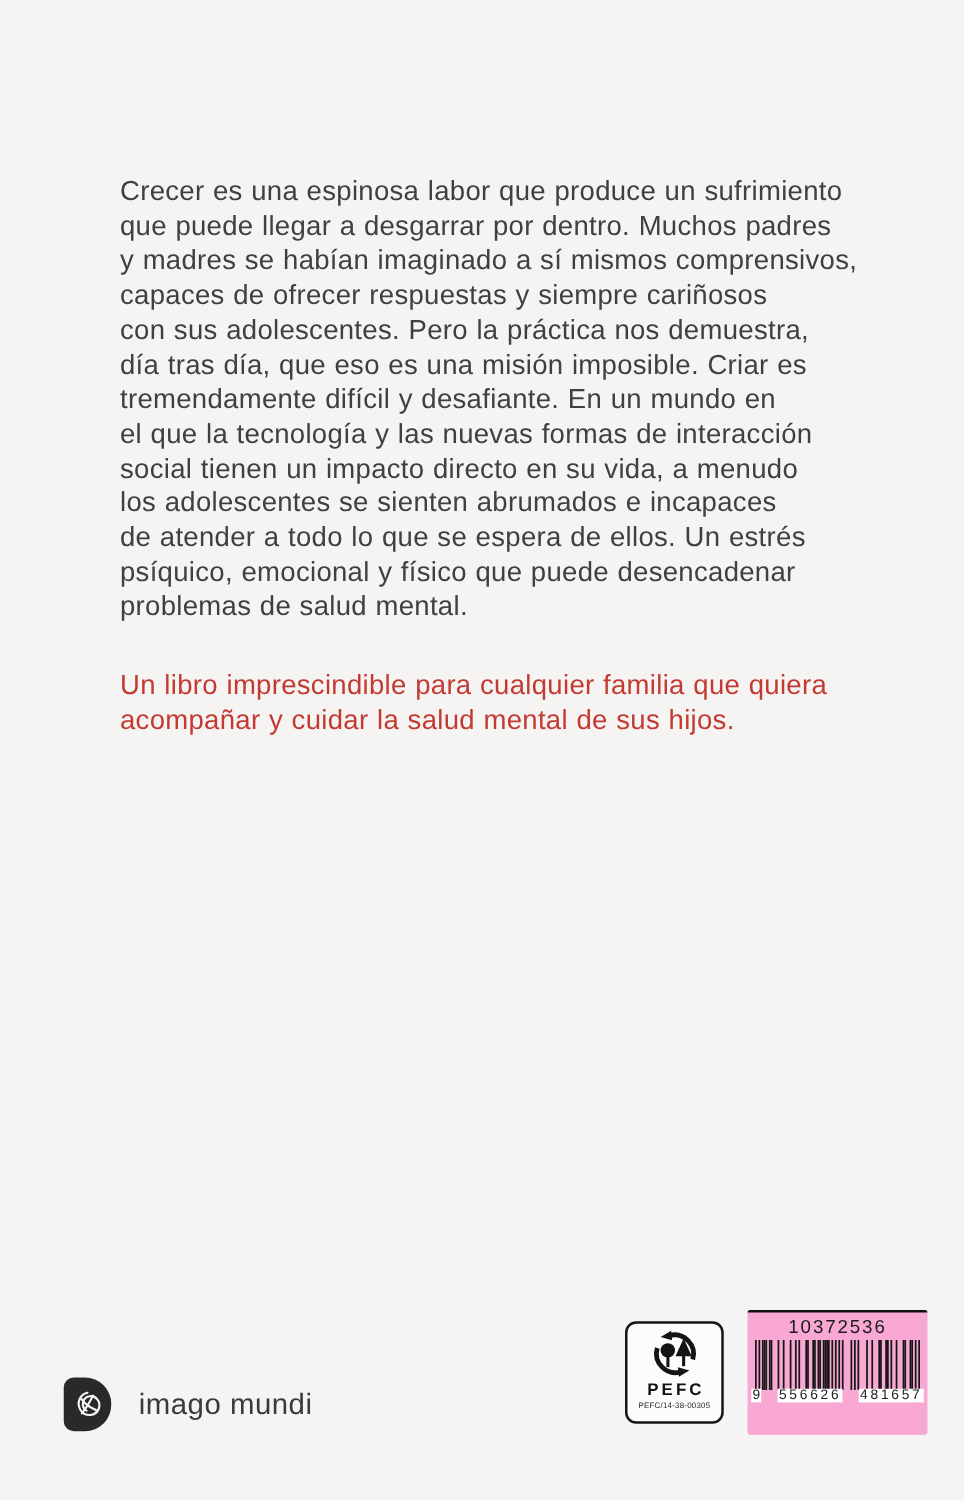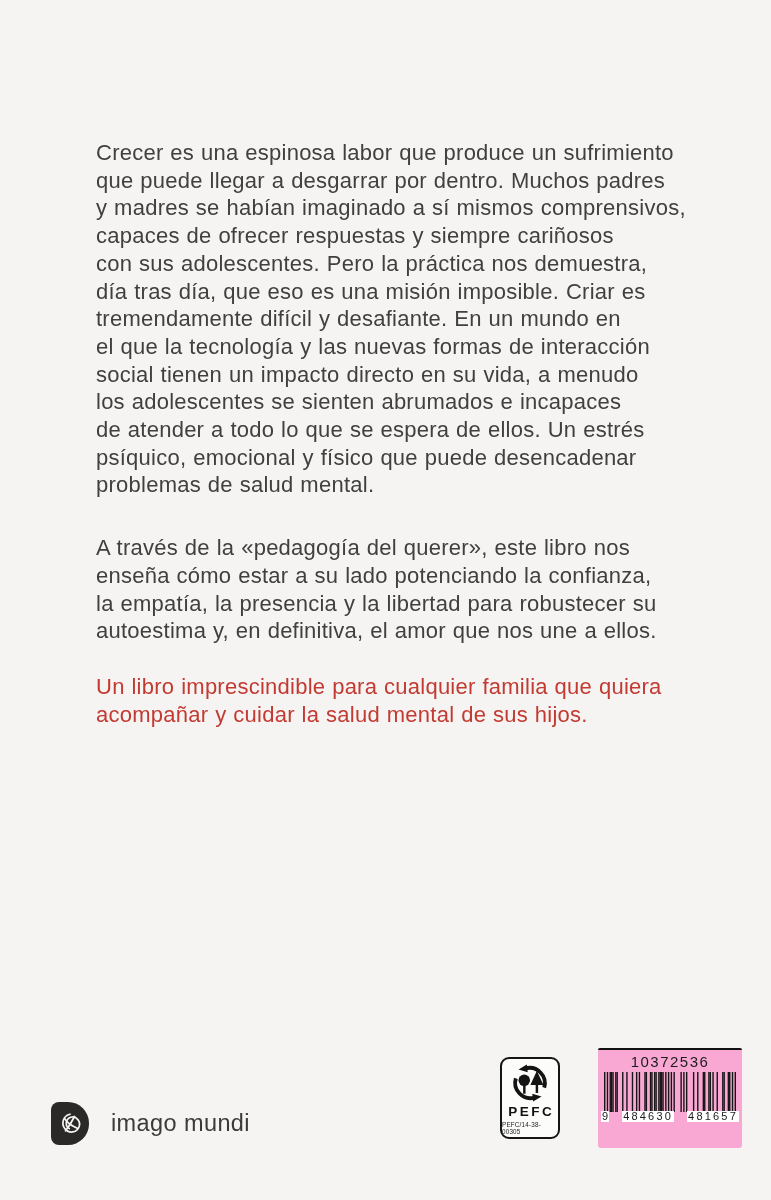--- a/index.html
+++ b/index.html
@@ -33,21 +33,21 @@
   }
   .pub-name{
     position:absolute;left:111px;top:1109px;
     font-size:23.5px;line-height:28px;
     color:#3b3a38;letter-spacing:.4px;
   }
 
   
   .pefc-box{
     position:absolute;left:500px;top:1057px;
-    width:60px;height:82px;box-sizing:border-box;
+    width:79px;height:82px;box-sizing:border-box;
     background:#fcfcfb;
     border:2.5px solid #151515;border-radius:9px;
     display:flex;flex-direction:column;align-items:center;
   }
   .pefc-box svg{margin-top:3px;}
   .pefc-label{
     font-weight:bold;font-size:13.5px;letter-spacing:2.5px;
     color:#111;margin-top:0px;text-indent:2.5px;
   }
   .pefc-code{
@@ -87,24 +87,20 @@
 capaces de ofrecer respuestas y siempre cariñosos
 con sus adolescentes. Pero la práctica nos demuestra,
 día tras día, que eso es una misión imposible. Criar es
 tremendamente difícil y desafiante. En un mundo en
 el que la tecnología y las nuevas formas de interacción
 social tienen un impacto directo en su vida, a menudo
 los adolescentes se sienten abrumados e incapaces
 de atender a todo lo que se espera de ellos. Un estrés
 psíquico, emocional y físico que puede desencadenar
 problemas de salud mental.</p>
-  <p class="blurb blue p2">A través de la «pedagogía del querer», este libro nos
-enseña cómo estar a su lado potenciando la confianza,
-la empatía, la presencia y la libertad para robustecer su
-autoestima y, en definitiva, el amor que nos une a ellos.</p>
   <p class="blurb red">Un libro imprescindible para cualquier familia que quiera
 acompañar y cuidar la salud mental de sus hijos.</p>
 </div>
 
 <div class="pub-logo">
   <svg width="30" height="34" viewBox="0 0 40 44">
     <g stroke="#f5f4f2" stroke-width="2.3" fill="none" stroke-linecap="round">
       <path d="M20 9 c-9 2 -12 12 -7 19 c5 7 16 6 19 -2 c3 -8 -4 -15 -11 -13 c-7 2 -8 12 -2 15"></path>
       <path d="M13 15 c6 9 12 10 17 13"></path>
       <path d="M26 12 c-5 10 -8 14 -12 19"></path>
@@ -175,16 +171,16 @@
       <rect x="81" y="0" width="1" height="40"></rect>
       <rect x="85" y="0" width="1" height="40"></rect>
       <rect x="86" y="0" width="1" height="40"></rect>
       <rect x="89" y="0" width="1" height="40"></rect>
       <rect x="90" y="0" width="1" height="40"></rect>
       <rect x="92" y="0" width="1" height="50"></rect>
       <rect x="94" y="0" width="1" height="50"></rect>
     </svg>
   <div class="barcode-digits">
     <span class="bc-prefix">9</span>
-    <span>484630</span>
+    <span>556626</span>
     <span>481657</span>
   </div>
 </div>
 
 </body></html>

